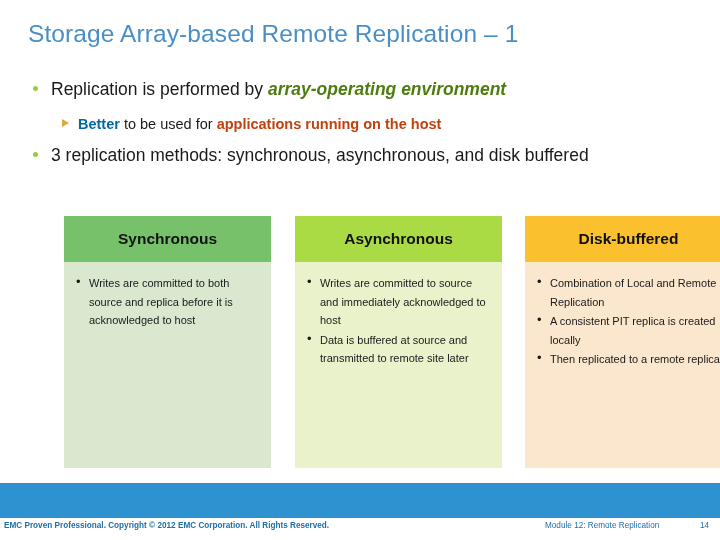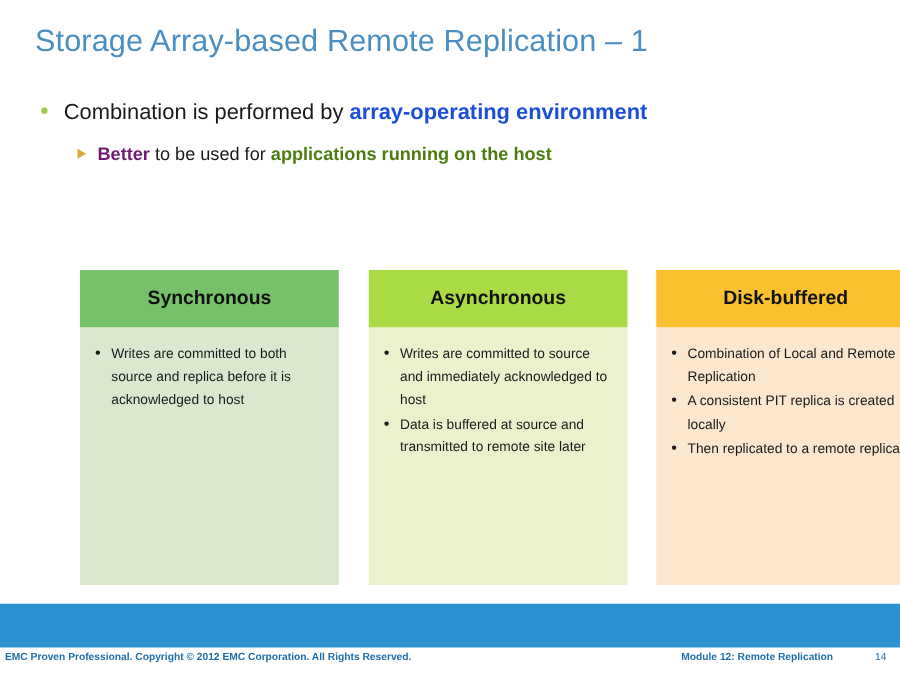--- a/index.html
+++ b/index.html
@@ -175,28 +175,32 @@
 </style>
 </head>
 <body style="background: rgb(255, 255, 255);">
 
 <div id="slide">
 
   <div class="slide-title" style="color: rgb(74, 143, 196);">Storage Array-based Remote Replication – 1</div>
 
   <div class="bullet-l1" id="b1">
     <span class="dot" style="background: rgb(154, 200, 74);"></span>
-    <span class="txt"><span>Combination is performed by </span><span class="hl-gold" style="color: #1d4ed8;">array-operating environment</span></span>
+    <span class="txt"><span>Replication is performed by </span><span class="hl-gold" style="color: #4d7c0f; font-style: italic;">array-operating environment</span></span>
   </div>
 
   <div class="bullet-l2" id="b2">
     <span class="tri" style="border-left-color: rgb(217, 169, 60);"></span>
-    <span class="txt"><span class="hl-gold" style="color: #701a75;">Better </span><span>to be used for </span><span class="hl-gold" style="color: #4d7c0f;">applications running on the host</span></span>
-  </div>
-
+    <span class="txt"><span class="hl-gold" style="color: #0369a1;">Better </span><span>to be used for </span><span class="hl-gold" style="color: #c2410c;">applications running on the host</span></span>
+  </div>
+
+  <div class="bullet-l1" id="b3">
+    <span class="dot" style="background: rgb(154, 200, 74);"></span>
+    <span class="txt"><span>3 replication methods: synchronous, asynchronous, and disk buffered</span></span>
+  </div>
 
   <div class="col" id="col0">
     <div class="col-head" style="background: rgb(118, 193, 106);">Synchronous</div>
     <div class="col-body" style="background: rgb(217, 232, 207);">
       <ul>
           <li>Writes are committed to both source and replica before it is acknowledged to host</li>
         </ul>
     </div>
   </div>
 
@@ -216,16 +220,16 @@
     <div class="col-body" style="background: rgb(234, 242, 204);">
       <ul>
           <li>Writes are committed to source and immediately acknowledged to host</li>
           <li>Data is buffered at source and transmitted to remote site later</li>
         </ul>
     </div>
   </div>
 
   <div id="footer-bar" style="background: rgb(46, 146, 209);"></div>
   <div id="footer-left" style="color: rgb(31, 111, 168);">EMC Proven Professional. Copyright © 2012 EMC Corporation. All Rights Reserved.</div>
-  <div id="footer-module" style="color: rgb(31, 111, 168); font-weight: bold;">Module 12: Remote Replication</div>
+  <div id="footer-module" style="color: rgb(31, 111, 168);">Module 12: Remote Replication</div>
   <div id="footer-page" style="color: rgb(31, 111, 168);">14</div>
 
 </div>
 
 </body></html>

